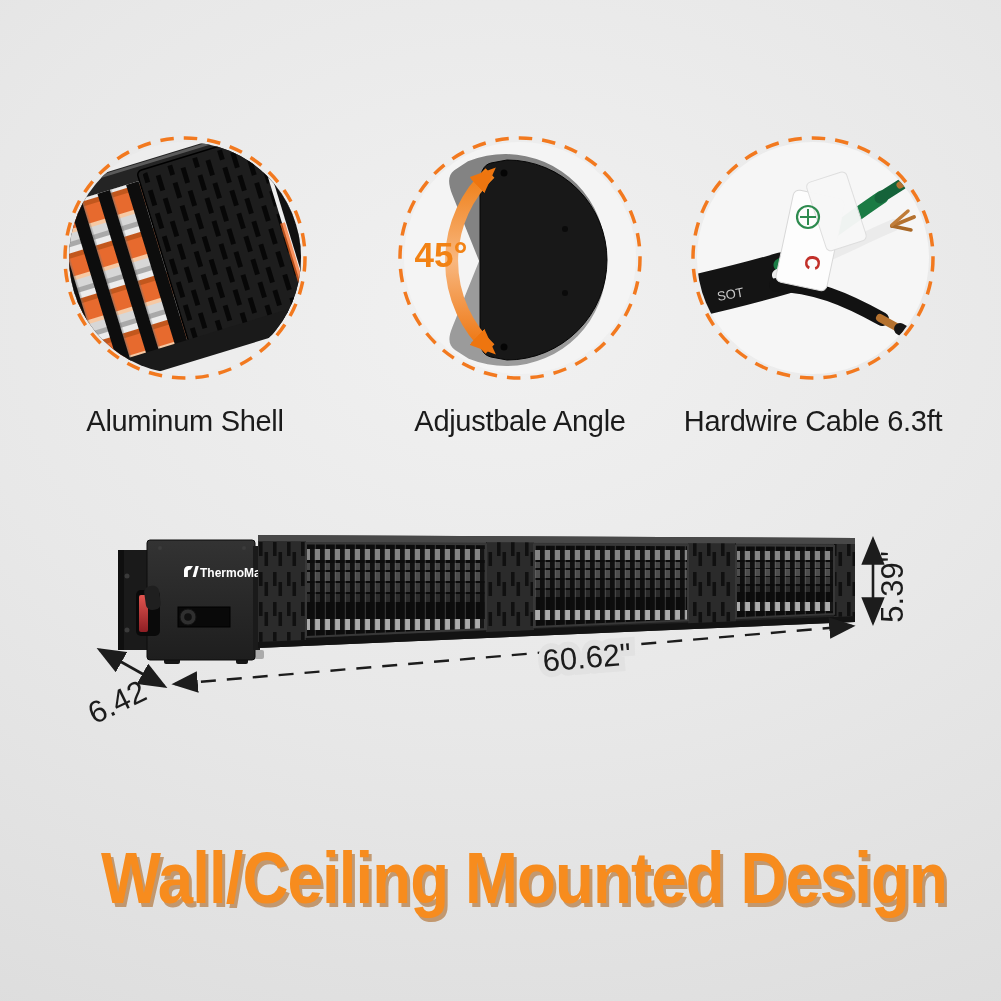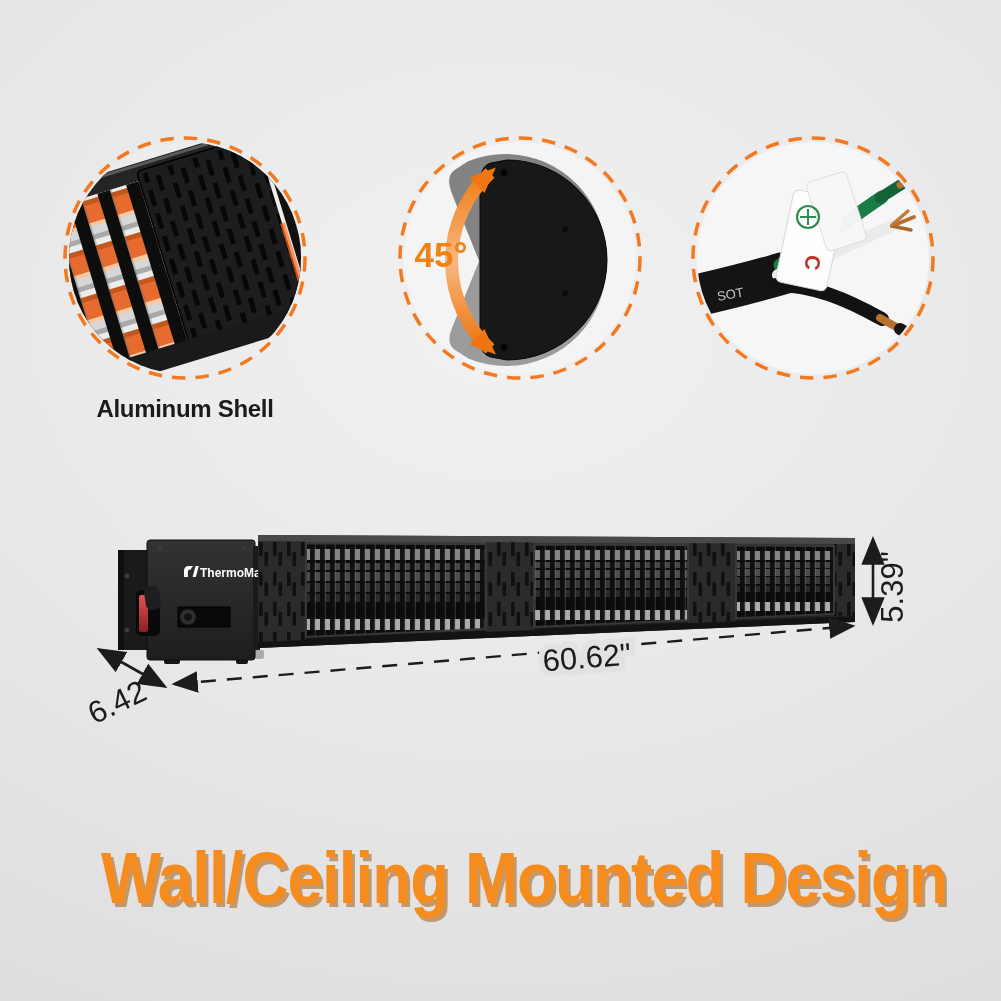--- a/index.html
+++ b/index.html
@@ -5,22 +5,22 @@
   html,body{margin:0;padding:0;}
   .canvas{
     position:relative;
     width:1001px;height:1001px;
     overflow:hidden;
     background:radial-gradient(ellipse 120% 90% at 50% 32%, #f1f1f1 0%, #e8e8e8 45%, #dadada 100%);
     font-family:"Liberation Sans", sans-serif;
   }
   .feature{position:absolute;top:133px;width:260px;text-align:center;}
   .feature .label{
-    margin-top:12px;
-    font-size:24px;font-weight:bold;color:#1b1b1b;
+    margin-top:22px;
+    font-size:29px;font-weight:normal;color:#1b1b1b;
     letter-spacing:-0.3px;white-space:nowrap;
   }
   .f1{left:55px;} .f2{left:390px;} .f3{left:683px;}
   .circle-svg{display:block;margin:0 auto;}
   .heater-svg{position:absolute;left:60px;top:480px;}
   .headline-svg{position:absolute;left:0;top:820px;}
 </style>
 </head>
 <body>
 
@@ -106,20 +106,21 @@
         <circle cx="109" cy="40" r="3.5" fill="#050505"></circle>
         <circle cx="109" cy="214" r="3.5" fill="#050505"></circle>
         <circle cx="170" cy="96" r="3" fill="#0a0a0a"></circle>
         <circle cx="170" cy="160" r="3" fill="#0a0a0a"></circle>
 
         <path d="M95,40 A120,120 0 0 0 95,216" fill="none" stroke="url(#arcGrad)" stroke-width="13" marker-start="url(#oArrow)" marker-end="url(#oArrow)"></path>
         <text x="46" y="134" font-size="35" font-weight="bold" fill="#F28214" text-anchor="middle">45°</text>
       </g>
       <circle cx="125" cy="125" r="120" fill="none" stroke="#F2791F" stroke-width="3.5" stroke-dasharray="13.5 10"></circle>
     </svg>
+    <div class="label">Adjustbale Angle</div>
   </div>
 
   <div class="feature f3">
     <svg class="circle-svg" width="250" height="250" viewBox="0 0 250 250">
       <defs>
         <clipPath id="c3clip">
             <circle cx="125" cy="125" r="116"></circle>
           </clipPath>
       </defs>
       <g clip-path="url(#c3clip)">
@@ -146,20 +147,21 @@
         </g>
         <g transform="rotate(-18 150 80)">
           <rect x="128" y="42" width="42" height="72" rx="5" fill="#f7f7f7" stroke="#dddddd" opacity="0.97"></rect>
         </g>
         <circle cx="120" cy="84" r="11" fill="none" stroke="#2e8b4f" stroke-width="2.2"></circle>
         <path d="M112,84 h16 M120,76 v16" stroke="#2e8b4f" stroke-width="2"></path>
         <text x="124" y="128" font-size="21" font-weight="bold" fill="#c2302a" transform="rotate(95 124 122)">C</text>
       </g>
       <circle cx="125" cy="125" r="120" fill="none" stroke="#F2791F" stroke-width="3.5" stroke-dasharray="13.5 10"></circle>
     </svg>
+    <div class="label">Hardwire Cable 6.3ft</div>
   </div>
 
   <svg class="heater-svg" width="920" height="270" viewBox="0 0 920 270">
     <defs>
       <linearGradient id="barGrad" x1="0" y1="0" x2="0" y2="1">
         <stop offset="0" stop-color="#353535"></stop>
           <stop offset="0.5" stop-color="#272727"></stop>
           <stop offset="1" stop-color="#1c1c1c"></stop>
       </linearGradient>
       <linearGradient id="boxGrad" x1="0" y1="0" x2="0" y2="1">

